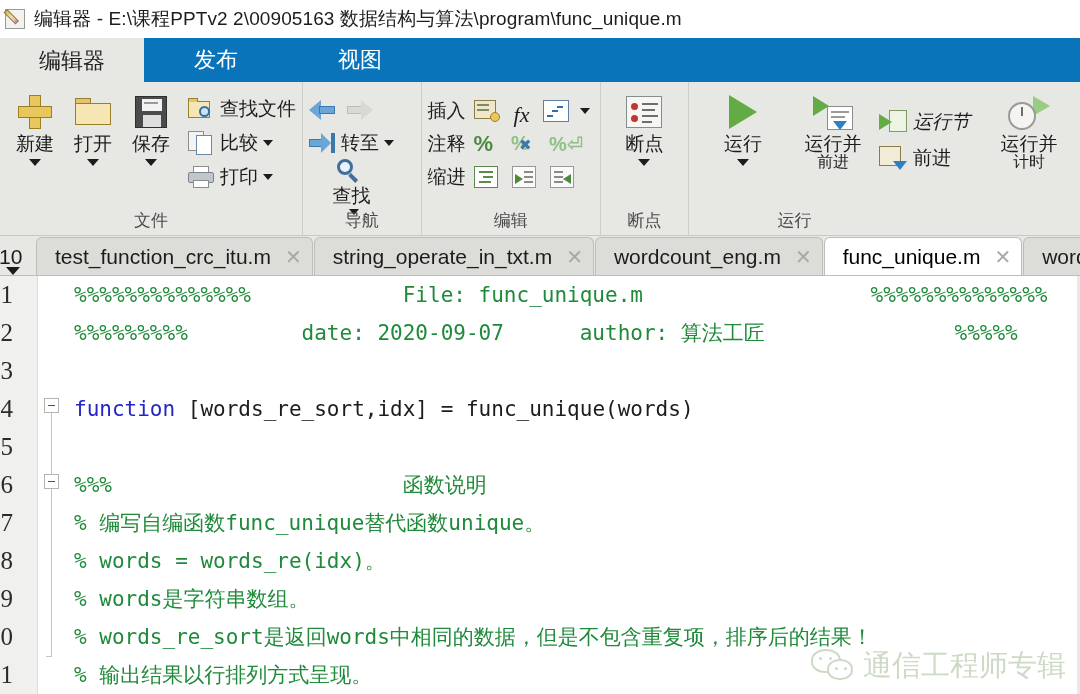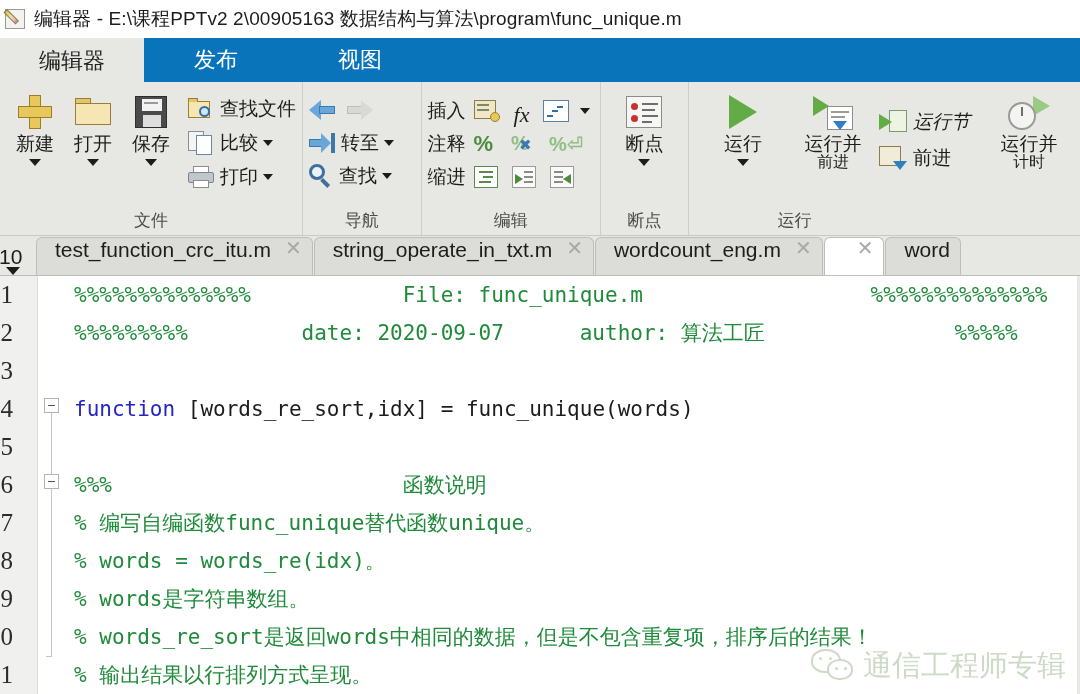--- a/index.html
+++ b/index.html
@@ -235,21 +235,21 @@
   }
   .zoomchip .v { font-size: 21px; color: #1c1c1c; }
   .zoomchip .cd {
     position: absolute; left: 14px; bottom: 0px;
     width: 0; height: 0;
     border-left: 7px solid transparent; border-right: 7px solid transparent;
     border-top: 8px solid #1c1c1c;
   }
   .dtab {
     height: 38px;
-    display: flex; 
+    display: flex; align-items: center;
     padding: 0 10px 0 18px;
     background: #dcdcd8;
     border: 1px solid #bdbdb9; border-bottom: none;
     border-top-left-radius: 6px; border-top-right-radius: 6px;
     margin-right: 1px;
     flex: 0 0 auto;
     white-space: nowrap;
   }
   .dtab.active { background: #ffffff; border-color: #bdbdb9; }
   .dtab .nm { font-size: 21px; color: #1c1c1c; }
@@ -454,21 +454,21 @@
             <span class="ico">
               <span class="ic-goto">
                   <span class="shaft"></span>
                   <span class="head"></span>
                   <span class="bar"></span>
                 </span>
             </span>
             <span>转至</span>
             <span class="caret-sm"></span>
           </div>
-          <div class="smallbtn" style="height:33px;">
+          <div class="smallbtn" style="height:33px;flex-direction:column;">
             <span class="ico">
               <span class="ic-search">
                   <span class="lens"></span>
                   <span class="hdl"></span>
                 </span>
             </span>
             <span>查找</span>
             <span class="caret-sm"></span>
           </div>
         </div>
@@ -633,20 +633,21 @@
     </div>
     <div class="dtab">
       <span class="nm">string_operate_in_txt.m</span>
       <span class="cls">✕</span>
     </div>
     <div class="dtab">
       <span class="nm">wordcount_eng.m</span>
       <span class="cls">✕</span>
     </div>
     <div class="dtab active">
+      <span class="nm">func_unique.m</span>
       <span class="cls">✕</span>
     </div>
     <div class="dtab">
       <span class="nm">word</span>
     </div>
   </div>
 
   <div class="editor">
     <div class="gutter">
       <div class="ln">1</div>

